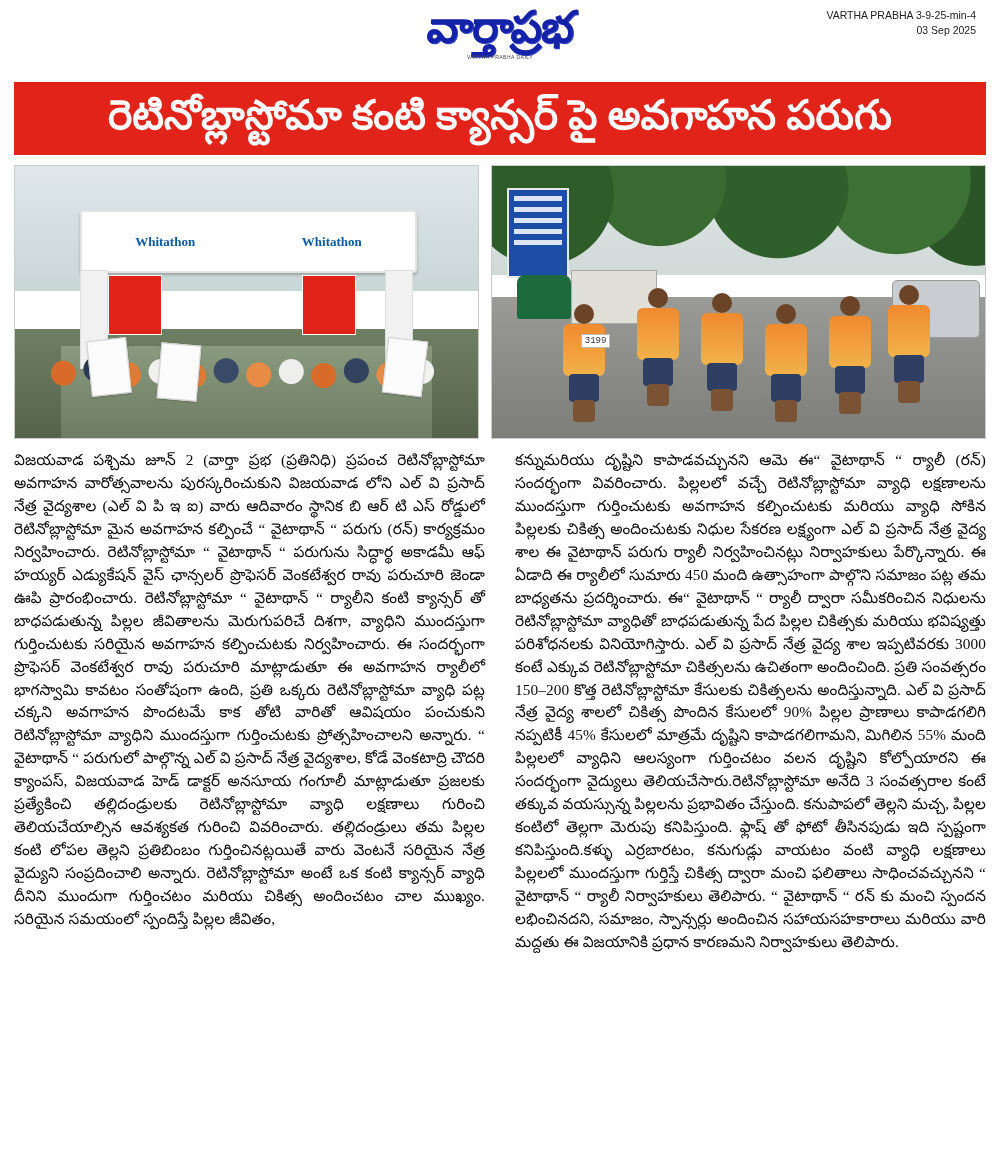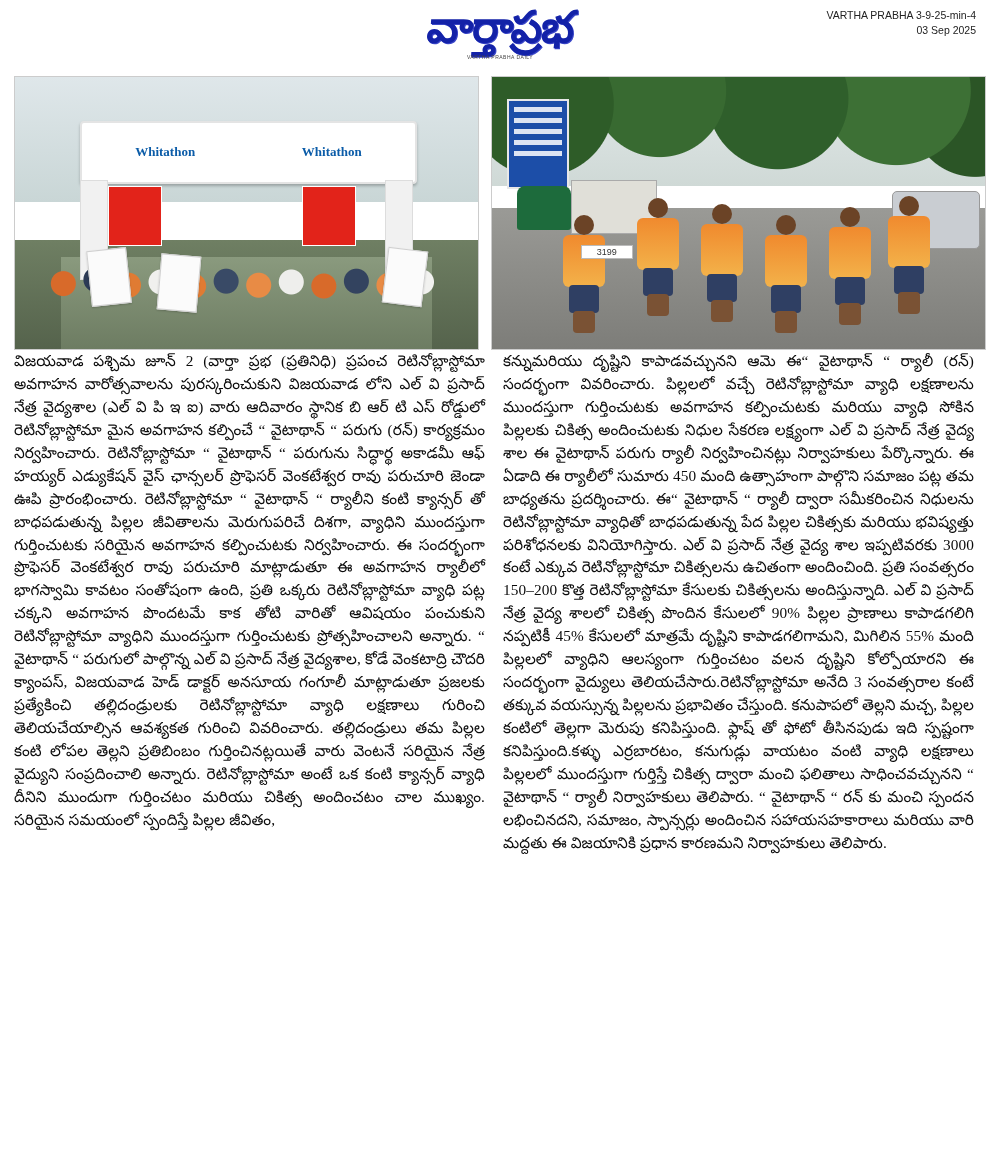--- a/index.html
+++ b/index.html
@@ -76,20 +76,21 @@
     font-size: 41px;
     line-height: 1.15;
     letter-spacing: 0px;
     white-space: nowrap;
   }
 
   
   .photos {
     display: flex;
     gap: 12px;
+    margin-bottom: 10px;
   }
   .photo {
     position: relative;
     overflow: hidden;
     border: 1px solid #ccc;
   }
   .photo-left { width: 464px; height: 272px; }
   .photo-right { width: 494px; height: 272px; }
 
   
@@ -219,21 +220,21 @@
     background:#1d6b3c; border-radius:8px 8px 3px 3px;
   }
   .truck {
     position:absolute; left:16%; top:38%; width:84px; height:52px;
     background:#e0dfd8; border:1px solid #aaa;
   }
 
   
   .columns {
     display: flex;
-    gap: 18px;
+    gap: 30px;
   }
   .col {
     width: 471px;
     font-family: "Liberation Serif", serif;
     font-size: 15.3px;
     line-height: 1.5;
     text-align: justify;
     color: #0a0a0a;
     letter-spacing: 0.1px;
   }
@@ -248,20 +249,23 @@
     <div>
       <div class="masthead-logo">వార్తాప్రభ</div>
       <div class="masthead-sub">VARTHA PRABHA DAILY</div>
     </div>
     <div class="masthead-meta">
       <div>VARTHA PRABHA 3-9-25-min-4</div>
       <div>03 Sep 2025</div>
     </div>
   </div>
 
+  <div class="headline-band">
+    <div class="headline-text">రెటినోబ్లాస్టోమా కంటి క్యాన్సర్ పై అవగాహన పరుగు</div>
+  </div>
 
   <div class="photos">
 
     <div class="photo photo-left">
       <div class="sky-l"></div>
       <div class="trees-l"></div>
       <div class="ground-l"></div>
       <div class="road-l"></div>
       <div class="arch">
         <div class="arch-label">
@@ -323,21 +327,21 @@
           <div class="shirt"></div>
           <div class="shorts"></div>
           <div class="legs"></div>
       </div>
       <div class="runner" style="left:80%; bottom:13%;">
         <div class="head"></div>
           <div class="shirt"></div>
           <div class="shorts"></div>
           <div class="legs"></div>
       </div>
-      <div style="position:absolute; left:18%; bottom:33%; background:#fff; color:#333; font-size:9px; padding:1px 15px; border:1px solid #bbb;">3199</div>
+      <div style="position:absolute; left:18%; bottom:33%; background:#fff; color:#333; font-size:9px; padding:1px 3px; border:1px solid #bbb;font-family:Liberation Mono, monospace;">3199</div>
     </div>
   </div>
 
   <div class="columns">
     <div class="col">
       <p>విజయవాడ పశ్చిమ జూన్ 2 (వార్తా ప్రభ (ప్రతినిధి) ప్రపంచ రెటినోబ్లాస్టోమా అవగాహన వారోత్సవాలను పురస్కరించుకుని విజయవాడ లోని ఎల్ వి ప్రసాద్ నేత్ర వైద్యశాల (ఎల్ వి పి ఇ ఐ) వారు ఆదివారం స్థానిక బి ఆర్ టి ఎస్ రోడ్డులో రెటినోబ్లాస్టోమా మైన అవగాహన కల్పించే “ వైటాథాన్ “ పరుగు (రన్) కార్యక్రమం నిర్వహించారు. రెటినోబ్లాస్టోమా “ వైటాథాన్ “ పరుగును సిద్ధార్థ అకాడమీ ఆఫ్ హయ్యర్ ఎడ్యుకేషన్ వైస్ ఛాన్సలర్ ప్రొఫెసర్ వెంకటేశ్వర రావు పరుచూరి జెండా ఊపి ప్రారంభించారు. రెటినోబ్లాస్టోమా “ వైటాథాన్ “ ర్యాలీని కంటి క్యాన్సర్ తో బాధపడుతున్న పిల్లల జీవితాలను మెరుగుపరిచే దిశగా, వ్యాధిని ముందస్తుగా గుర్తించుటకు సరియైన అవగాహన కల్పించుటకు నిర్వహించారు. ఈ సందర్భంగా ప్రొఫెసర్ వెంకటేశ్వర రావు పరుచూరి మాట్లాడుతూ ఈ అవగాహన ర్యాలీలో భాగస్వామి కావటం సంతోషంగా ఉంది, ప్రతి ఒక్కరు రెటినోబ్లాస్టోమా వ్యాధి పట్ల చక్కని అవగాహన పొందటమే కాక తోటి వారితో ఆవిషయం పంచుకుని రెటినోబ్లాస్టోమా వ్యాధిని ముందస్తుగా గుర్తించుటకు ప్రోత్సహించాలని అన్నారు. “ వైటాథాన్ “ పరుగులో పాల్గొన్న ఎల్ వి ప్రసాద్ నేత్ర వైద్యశాల, కోడే వెంకటాద్రి చౌదరి క్యాంపస్, విజయవాడ హెడ్ డాక్టర్ అనసూయ గంగూలీ మాట్లాడుతూ ప్రజలకు ప్రత్యేకించి తల్లిదండ్రులకు రెటినోబ్లాస్టోమా వ్యాధి లక్షణాలు గురించి తెలియచేయాల్సిన ఆవశ్యకత గురించి వివరించారు. తల్లిదండ్రులు తమ పిల్లల కంటి లోపల తెల్లని ప్రతిబింబం గుర్తించినట్లయితే వారు వెంటనే సరియైన నేత్ర వైద్యుని సంప్రదించాలి అన్నారు. రెటినోబ్లాస్టోమా అంటే ఒక కంటి క్యాన్సర్ వ్యాధి దీనిని ముందుగా గుర్తించటం మరియు చికిత్స అందించటం చాల ముఖ్యం. సరియైన సమయంలో స్పందిస్తే పిల్లల జీవితం,</p>
     </div>
     <div class="col">
       <p>కన్నుమరియు దృష్టిని కాపాడవచ్చునని ఆమె ఈ“ వైటాథాన్ “ ర్యాలీ (రన్) సందర్భంగా వివరించారు. పిల్లలలో వచ్చే రెటినోబ్లాస్టోమా వ్యాధి లక్షణాలను ముందస్తుగా గుర్తించుటకు అవగాహన కల్పించుటకు మరియు వ్యాధి సోకిన పిల్లలకు చికిత్స అందించుటకు నిధుల సేకరణ లక్ష్యంగా ఎల్ వి ప్రసాద్ నేత్ర వైద్య శాల ఈ వైటాథాన్ పరుగు ర్యాలీ నిర్వహించినట్లు నిర్వాహకులు పేర్కొన్నారు. ఈ ఏడాది ఈ ర్యాలీలో సుమారు 450 మంది ఉత్సాహంగా పాల్గొని సమాజం పట్ల తమ బాధ్యతను ప్రదర్శించారు. ఈ“ వైటాథాన్ “ ర్యాలీ ద్వారా సమీకరించిన నిధులను రెటినోబ్లాస్టోమా వ్యాధితో బాధపడుతున్న పేద పిల్లల చికిత్సకు మరియు భవిష్యత్తు పరిశోధనలకు వినియోగిస్తారు. ఎల్ వి ప్రసాద్ నేత్ర వైద్య శాల ఇప్పటివరకు 3000 కంటే ఎక్కువ రెటినోబ్లాస్టోమా చికిత్సలను ఉచితంగా అందించింది. ప్రతి సంవత్సరం 150–200 కొత్త రెటినోబ్లాస్టోమా కేసులకు చికిత్సలను అందిస్తున్నాది. ఎల్ వి ప్రసాద్ నేత్ర వైద్య శాలలో చికిత్స పొందిన కేసులలో 90% పిల్లల ప్రాణాలు కాపాడగలిగి నప్పటికీ 45% కేసులలో మాత్రమే దృష్టిని కాపాడగలిగామని, మిగిలిన 55% మంది పిల్లలలో వ్యాధిని ఆలస్యంగా గుర్తించటం వలన దృష్టిని కోల్పోయారని ఈ సందర్భంగా వైద్యులు తెలియచేసారు.రెటినోబ్లాస్టోమా అనేది 3 సంవత్సరాల కంటే తక్కువ వయస్సున్న పిల్లలను ప్రభావితం చేస్తుంది. కనుపాపలో తెల్లని మచ్చ, పిల్లల కంటిలో తెల్లగా మెరుపు కనిపిస్తుంది. ఫ్లాష్ తో ఫోటో తీసినపుడు ఇది స్పష్టంగా కనిపిస్తుంది.కళ్ళు ఎర్రబారటం, కనుగుడ్లు వాయటం వంటి వ్యాధి లక్షణాలు పిల్లలలో ముందస్తుగా గుర్తిస్తే చికిత్స ద్వారా మంచి ఫలితాలు సాధించవచ్చునని “ వైటాథాన్ “ ర్యాలీ నిర్వాహకులు తెలిపారు. “ వైటాథాన్ “ రన్ కు మంచి స్పందన లభించినదని, సమాజం, స్పాన్సర్లు అందించిన సహాయసహకారాలు మరియు వారి మద్దతు ఈ విజయానికి ప్రధాన కారణమని నిర్వాహకులు తెలిపారు.</p>
     </div>

